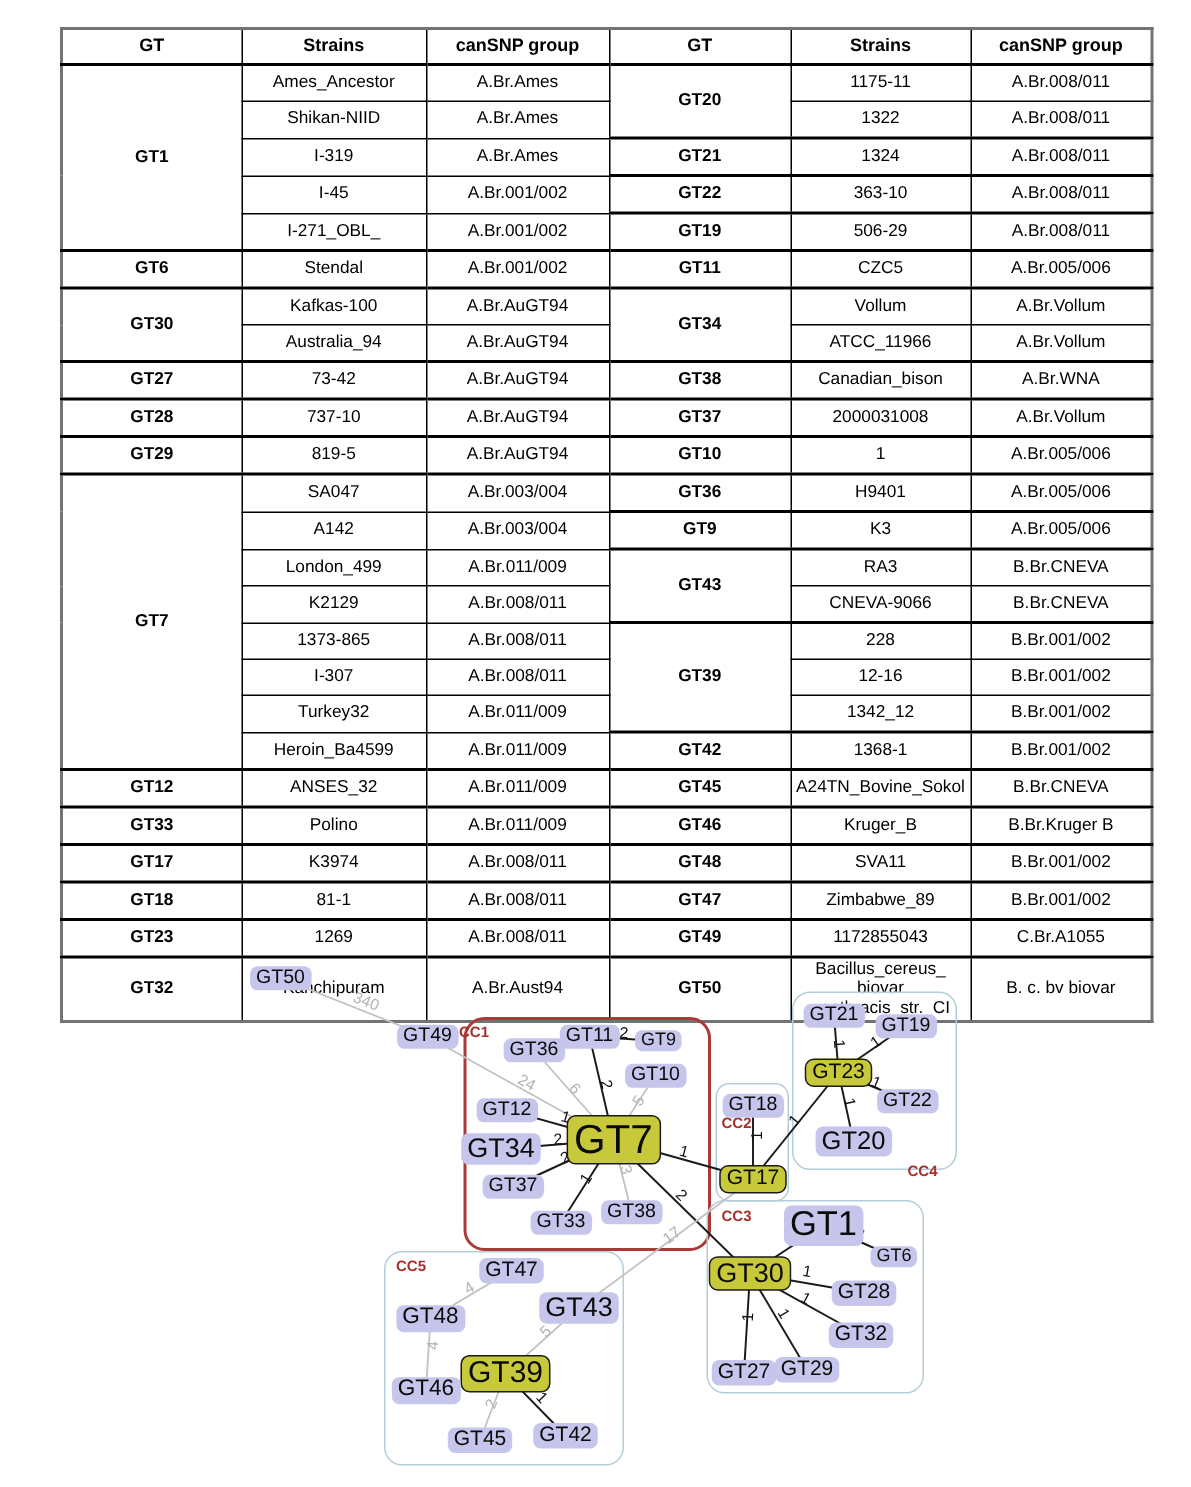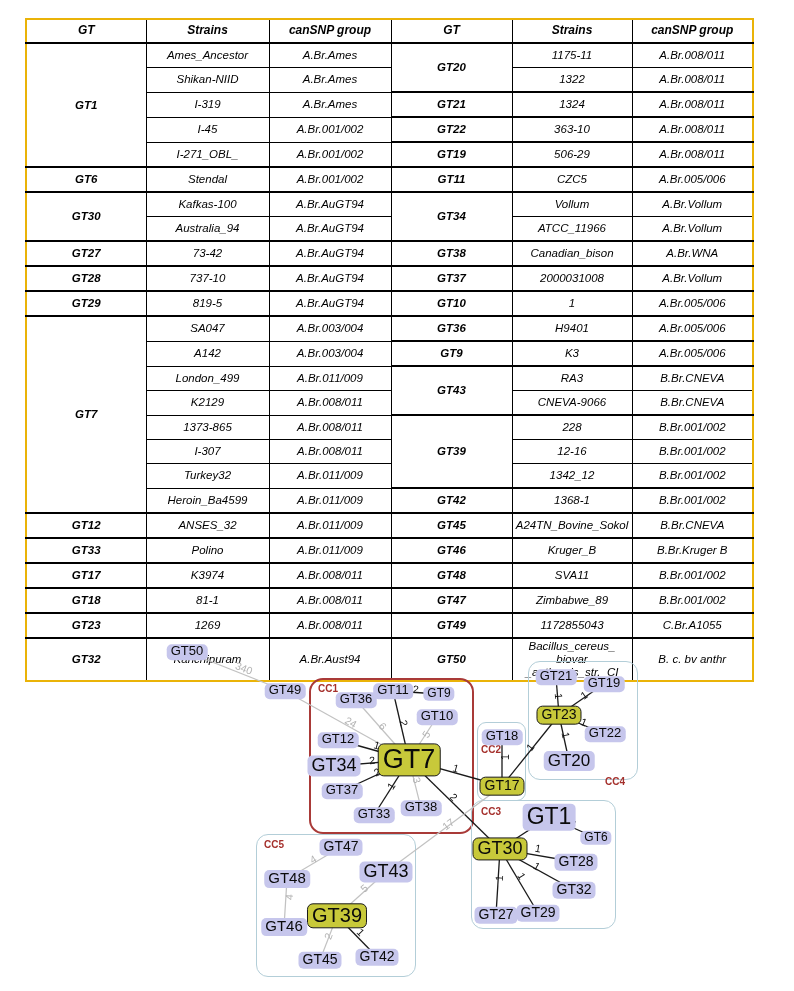--- a/index.html
+++ b/index.html
@@ -2,22 +2,22 @@
 <html><head>
 <meta charset="utf-8">
 <style>
   html,body{margin:0;padding:0;}
   body{
     width:794px;height:991px;position:relative;overflow:hidden;background:#ffffff;
     font-family:"Liberation Sans",sans-serif;color:#000;
   }
   
   table.strains{
-    position:absolute;left:25px;top:18px;border-collapse:collapse;
-    border:2px solid #eab308;table-layout:fixed;font-style:italic;
+    position:absolute;left:40px;top:18px;border-collapse:collapse;
+    border:2px solid #737373;table-layout:fixed;
   }
   table.strains th,table.strains td{
     border:1px solid #000;text-align:center;vertical-align:middle;
     padding:1px 2px;font-size:11.5px;line-height:1.12;height:21px;
     white-space:pre-line;overflow:hidden;
   }
   table.strains th{font-size:12px;font-weight:bold;border-bottom:2px solid #000;height:20px;}
   table.strains td.gt{font-weight:bold;}
   table.strains td.gs{border-top:2px solid #000;}
   
@@ -233,28 +233,28 @@
         <td class="gs">C.Br.A1055</td>
       </tr>
       <tr>
         <td class="gt gs" rowspan="1">GT32</td>
         <td class="gs">Kanchipuram</td>
         <td class="gs">A.Br.Aust94</td>
         <td class="gt gs" rowspan="1">GT50</td>
         <td class="gs">Bacillus_cereus_
 biovar
 _anthracis_str._CI</td>
-        <td class="gs">B. c. bv anthr</td>
+        <td class="gs">B. c. bv biovar</td>
       </tr>
     </tbody>
 </table>
 
 <div id="net">
     <div class="cluster" style="left: 309px; top: 678px; width: 161px; height: 152px; border-radius: 14px; border: 2px solid rgb(169, 58, 56); z-index: 1;"></div>
-    <div class="cluster-label" style="left: 318px; top: 683px; color: rgb(165, 48, 44);">CC1</div>
+    <div class="cluster-label" style="left: 306px; top: 683px; color: rgb(165, 48, 44);">CC1</div>
     <div class="cluster" style="left: 477px; top: 722px; width: 47px; height: 77px; border-radius: 9px; border: 1.3px solid rgb(179, 206, 216); z-index: 1;"></div>
     <div class="cluster-label" style="left: 481px; top: 744px; color: rgb(165, 48, 44);">CC2</div>
     <div class="cluster" style="left: 471px; top: 800px; width: 143px; height: 127px; border-radius: 12px; border: 1.3px solid rgb(179, 206, 216); z-index: 1;"></div>
     <div class="cluster-label" style="left: 481px; top: 806px; color: rgb(165, 48, 44);">CC3</div>
     <div class="cluster" style="left: 528px; top: 661px; width: 108px; height: 117px; border-radius: 12px; border: 1.3px solid rgb(179, 206, 216); z-index: 1;"></div>
     <div class="cluster-label" style="left: 605px; top: 776px; color: rgb(165, 48, 44);">CC4</div>
     <div class="cluster" style="left: 256px; top: 834px; width: 158px; height: 141px; border-radius: 12px; border: 1.3px solid rgb(179, 206, 216); z-index: 1;"></div>
     <div class="cluster-label" style="left: 264px; top: 839px; color: rgb(165, 48, 44);">CC5</div>
     <svg width="794" height="991" style="z-index: 2;">
       <line x1="187" y1="652" x2="285" y2="691" stroke="#c2c2c2" stroke-width="1.2"></line>

